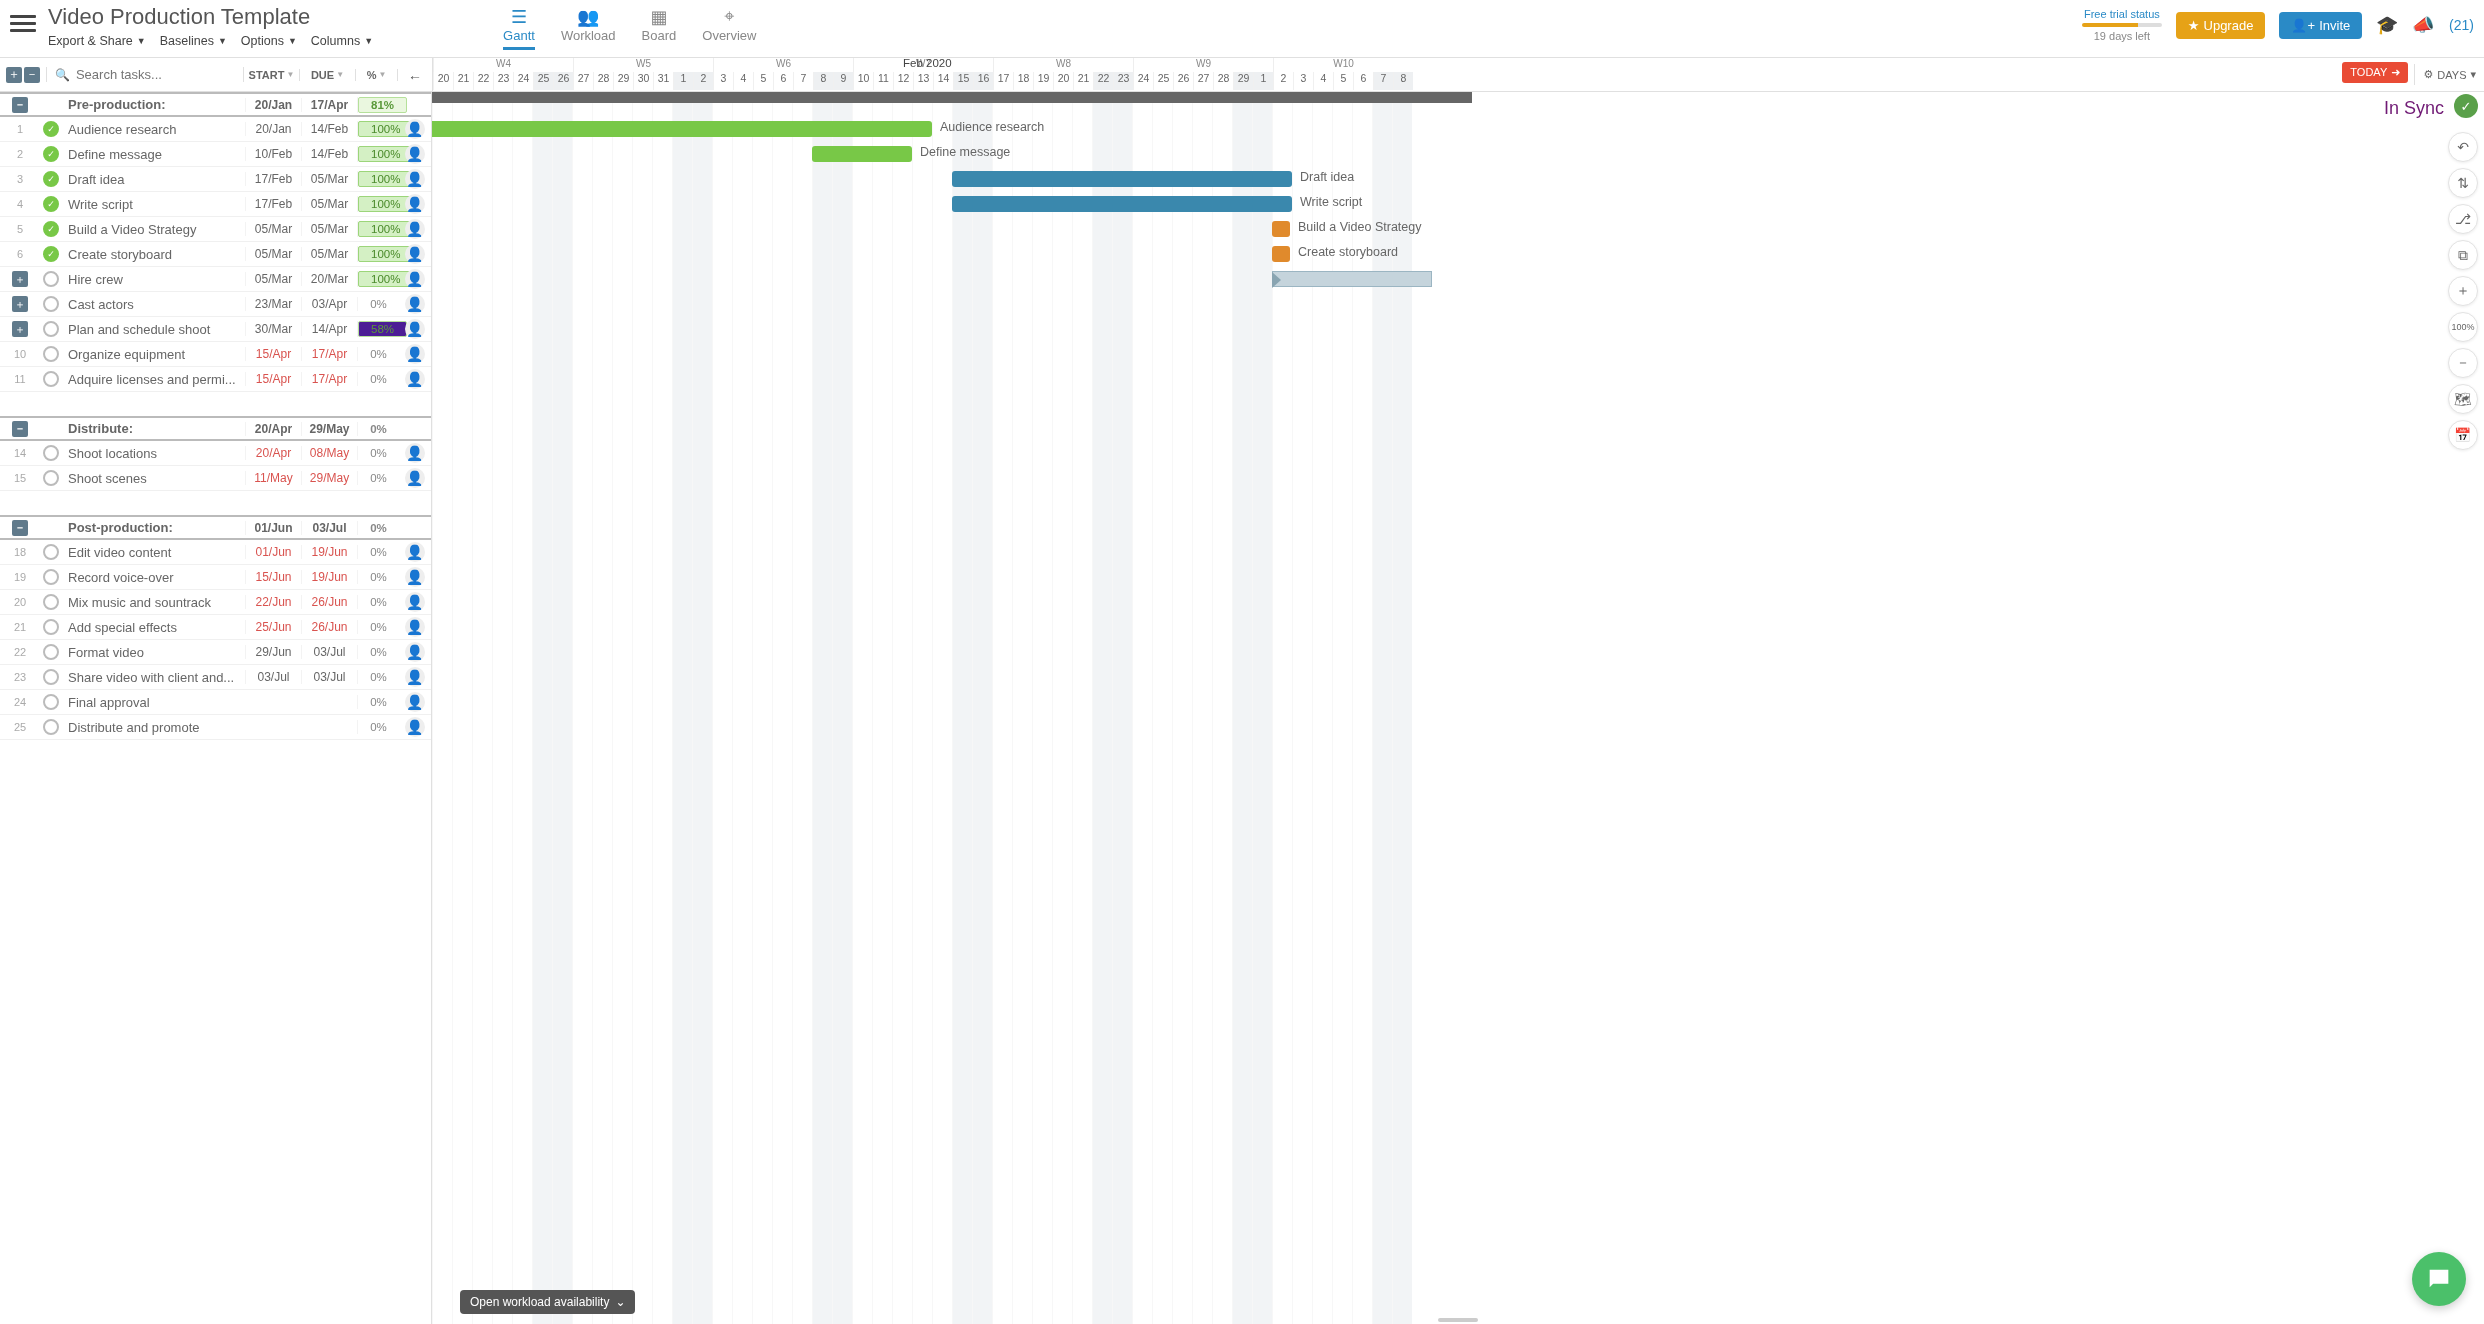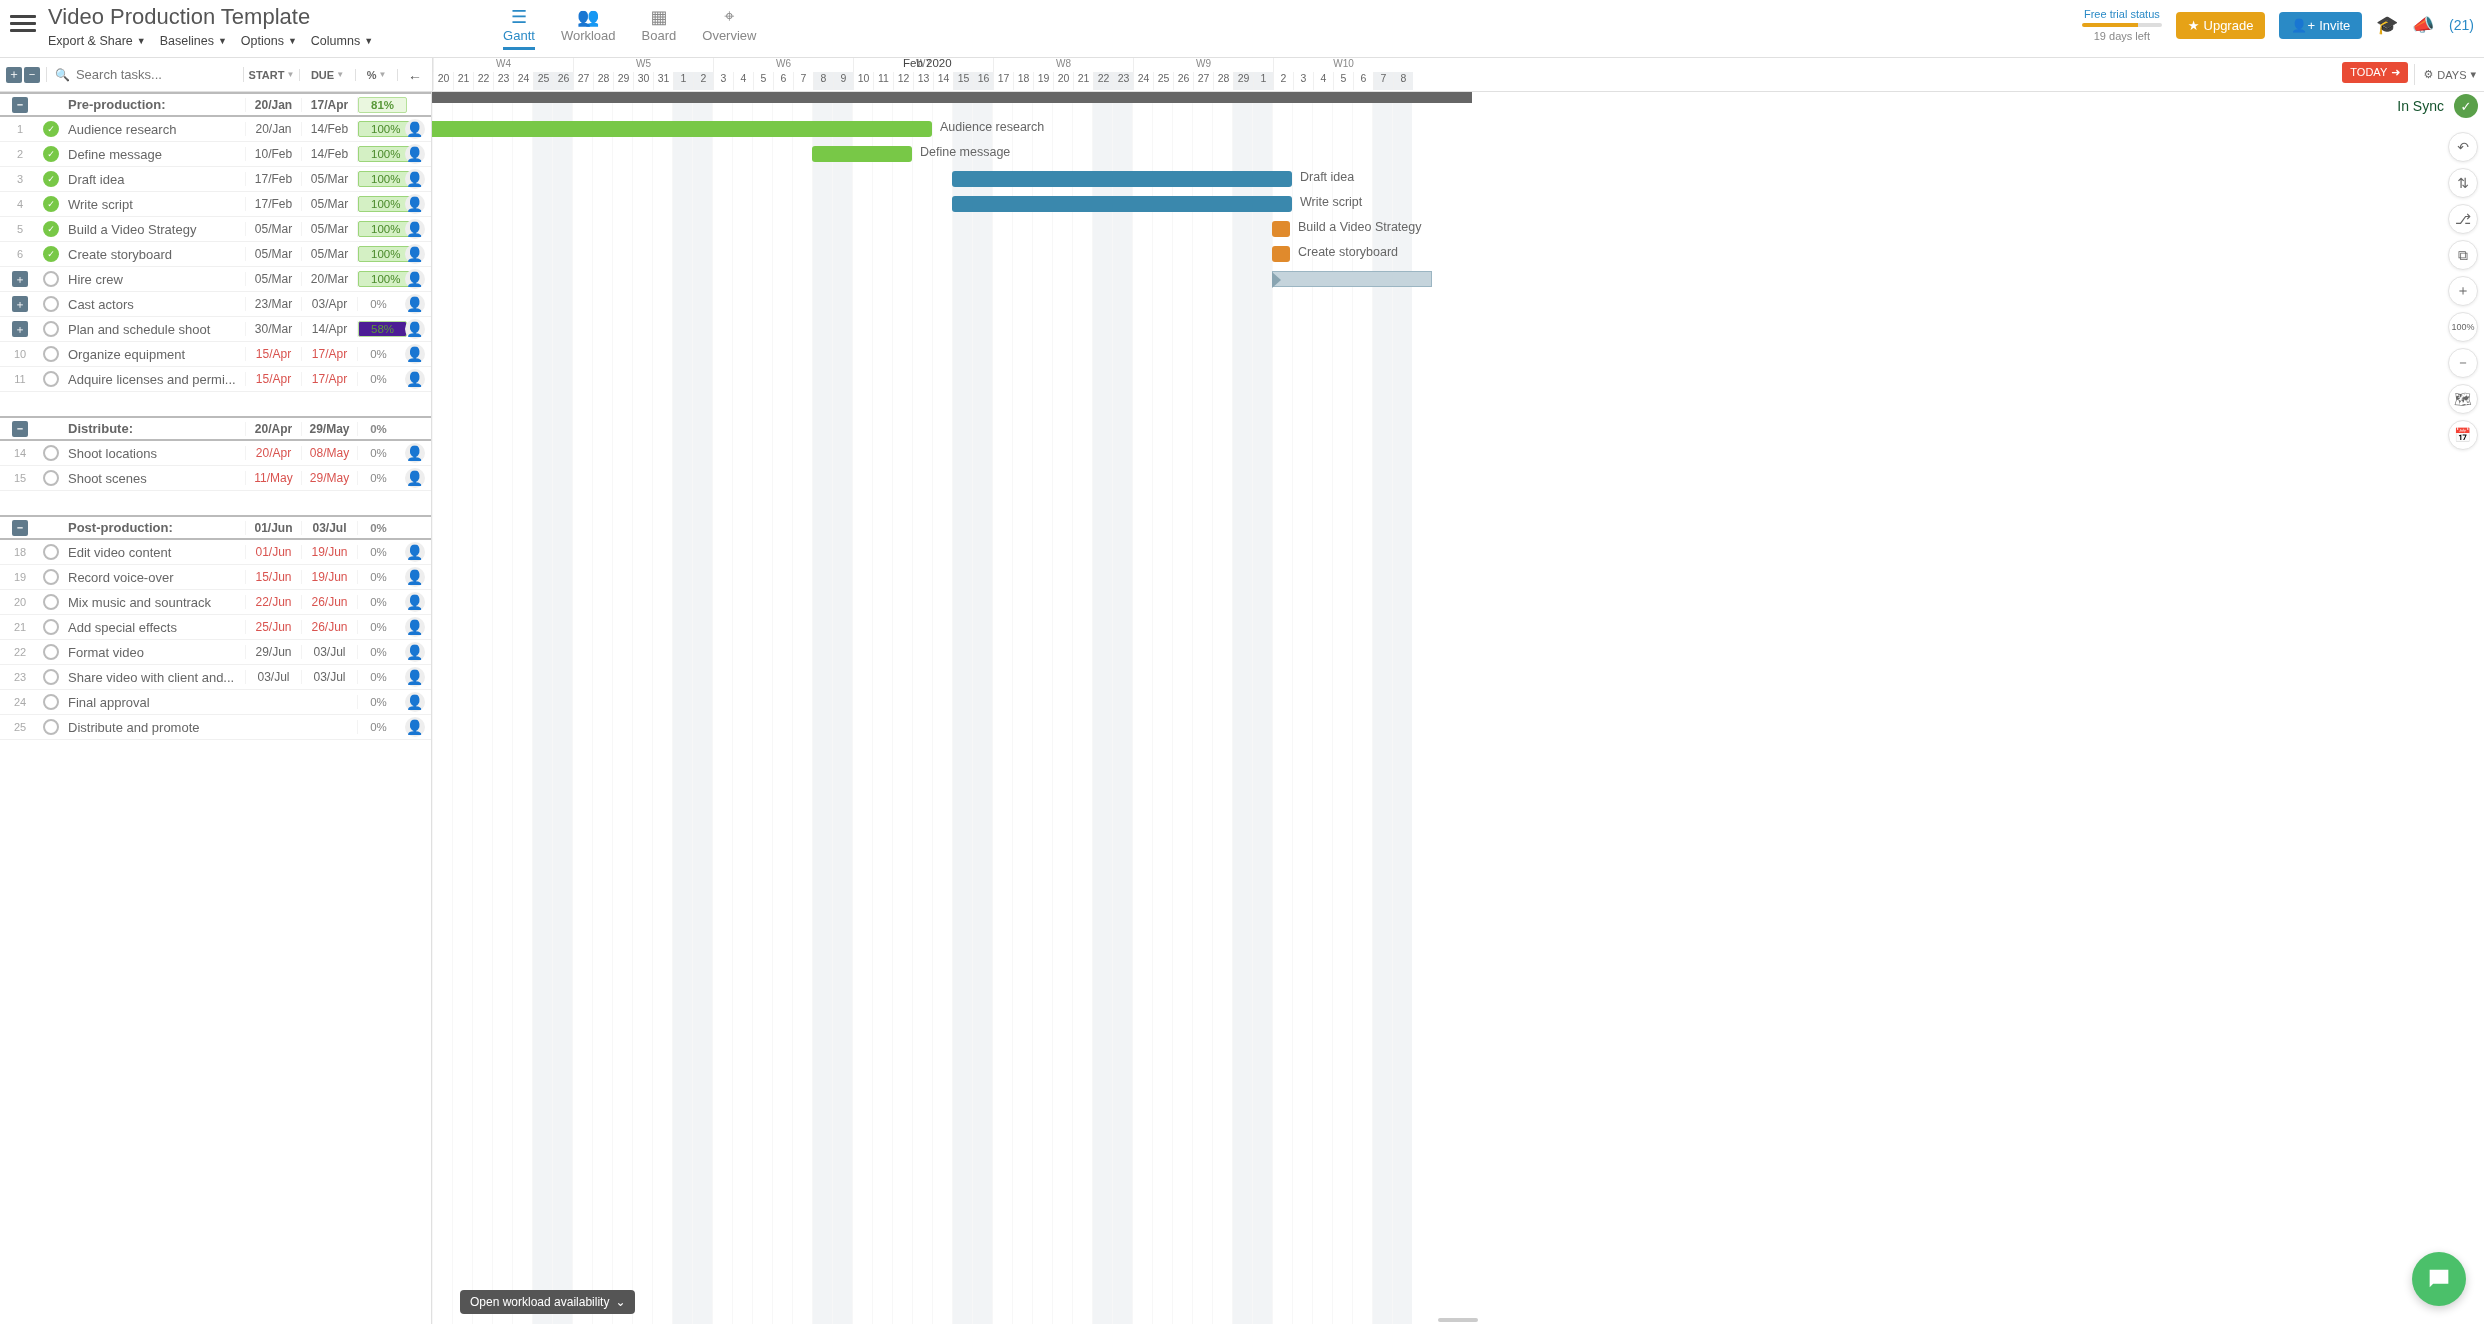--- a/index.html
+++ b/index.html
@@ -78,21 +78,21 @@
 .grow { height:25px; position:relative;}
 .bar { position:absolute; height:16px; top:4px; border-radius:3px; }
 .bar.green { background:#78c847;}
 .bar.blue { background:#3a88ad;}
 .bar.orange { background:#e08a2c; width:18px;}
 .bar-label { position:absolute; left:100%; padding-left:8px; font-size:12.5px; color:#666; white-space:nowrap; top:-1px;}
 .summary-bar { position:absolute; height:11px; top:0; background:#666; }
 .dep-arrow { position:absolute; width:160px; height:16px; top:4px; background:#c5d4dc; border:1px solid #9bb5c2;}
 .dep-arrow::before { content:""; position:absolute; left:-1px; top:0; border-top:8px solid transparent; border-bottom:8px solid transparent; border-left:9px solid #89a4b1;}
 
-.sync { position:absolute; right:40px; top:6px; color:#14532d; font-size:14px;}
+.sync { position:absolute; right:40px; top:6px; color:#701a75; font-size:18px;}
 .sync-badge { position:absolute; right:6px; top:2px; width:24px; height:24px; background:#5aa04a; border-radius:50%; display:flex; align-items:center; justify-content:center; color:#fff; font-size:13px;}
 
 .side-toolbar { position:absolute; right:6px; top:40px; display:flex; flex-direction:column; gap:6px;}
 .st-btn { width:30px; height:30px; background:#fff; border:1px solid #e3e3e3; border-radius:50%; display:flex; align-items:center; justify-content:center; font-size:14px; color:#666; cursor:pointer; box-shadow:0 1px 3px rgba(0,0,0,0.08);}
 .st-btn.txt { font-size:9px; }
 
 .workload-btn { position:absolute; left:460px; bottom:10px; background:#555; color:#fff; padding:5px 10px; border-radius:4px; font-size:12px; display:flex; align-items:center; gap:6px; cursor:pointer;}
 
 .chat-bubble { position:absolute; right:18px; bottom:18px; width:54px; height:54px; background:#4bc06a; border-radius:50%; display:flex; align-items:center; justify-content:center; color:#fff; font-size:26px; cursor:pointer; box-shadow:0 3px 10px rgba(0,0,0,0.2);}
 .drag-handle { position:absolute; left:50%; bottom:2px; transform:translateX(-50%); width:40px; height:4px; background:#ccc; border-radius:2px;}

